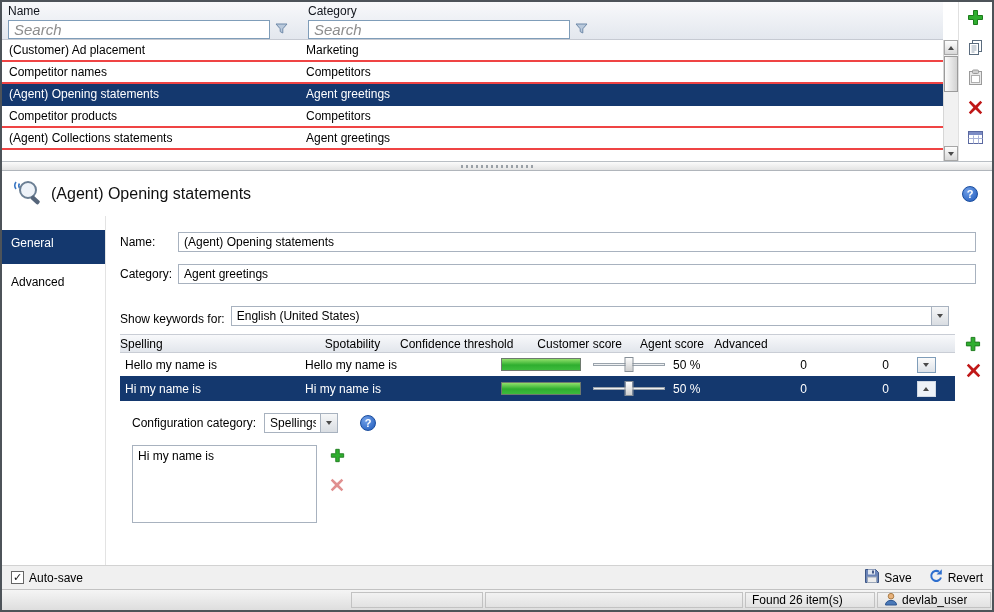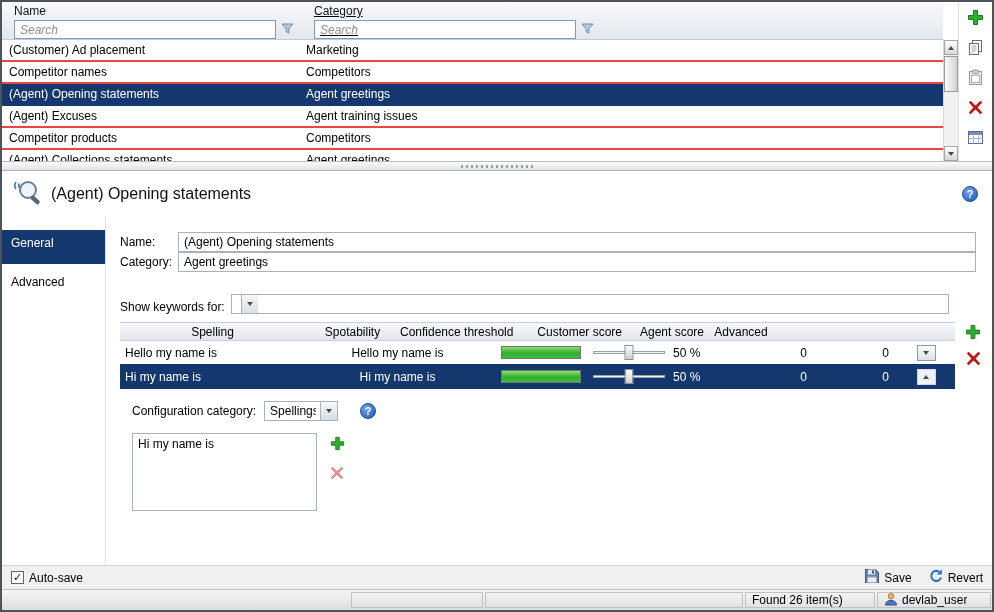--- a/index.html
+++ b/index.html
@@ -5,27 +5,27 @@
   * { margin:0; padding:0; box-sizing:border-box; }
   body { font-family:"Liberation Sans", sans-serif; font-size:12px; color:#000; background:#fff; }
   .window { width:994px; height:612px; border:2px solid #4d5359; background:#f0f0f0;
             display:flex; flex-direction:column; overflow:hidden; }
 
   
   .top-pane { height:159px; display:flex; background:#fff; flex:none; }
   .grid-area { flex:1; display:flex; flex-direction:column; overflow:hidden; }
   .grid-header { height:38px; flex:none; background:linear-gradient(#f8f9fb,#e3e7ee);
                  border-bottom:1px solid #c6cad2; display:flex; }
-  .gh-col { padding:2px 4px 0 12px; }
+  .gh-col { padding:2px 4px 0 6px; }
   .gh-col.name { width:300px; flex:none; }
-  .gh-col.cat { flex:1;text-decoration:underline; }
+  .gh-col.cat { flex:1; }
   .gh-label { height:14px; color:#10141c; }
   .search-wrap { display:flex; align-items:center; margin-top:2px; }
   .search-input { width:262px; height:19px; border:1px solid #7f9db9; padding:0 5px;
-                  font-family:"Liberation Sans",sans-serif; font-size:12px; }
+                  font-family:"Liberation Sans",sans-serif; font-size:15px; }
   .search-input::placeholder { color:#8d8d8d; font-style:italic; }
   .funnel-btn { width:22px; height:19px; border:none; background:transparent; cursor:pointer;
                 display:flex; align-items:center; justify-content:center; }
   .grid-rows { flex:1; overflow:hidden; background:#fff; }
   .grid-row { height:22px; display:flex; align-items:center; border-bottom:2px solid #ef4444; cursor:default; }
   .grid-row .cell-name { width:300px; flex:none; padding-left:7px; white-space:nowrap; overflow:hidden; }
   .grid-row .cell-cat { flex:1; padding-left:4px; white-space:nowrap; overflow:hidden; }
   .grid-row.selected { background:#14386e; color:#fff; border-bottom-color:#14386e; }
 
   
@@ -59,42 +59,42 @@
   .help-icon { width:16px; height:16px; border-radius:50%; flex:none; cursor:pointer;
                background:radial-gradient(circle at 35% 30%, #71a0e8, #1c58ba); border:1px solid #1a4d9e;
                color:#fff; font-weight:bold; font-size:11px; line-height:14px; text-align:center; }
   .help-icon::after { content:"?"; }
   .detail-body { flex:1; display:flex; overflow:hidden; }
   .tab-col { width:104px; flex:none; border-right:1px solid #e3e3e3; padding-top:14px; }
   .tab { height:34px; line-height:26px; padding-left:9px; cursor:pointer; margin-bottom:5px; }
   .tab.selected { background:#14386e; color:#fff; }
   .form-area { flex:1; padding:16px 0 0 14px; overflow:hidden; }
 
-  .frm-row { width:856px; display:flex; align-items:center; margin-bottom:0; }
+  .frm-row { width:856px; display:flex; align-items:center; margin-bottom:12px; }
   .frm-label { width:58px; flex:none; }
   .txt { flex:1; height:20px; border:1px solid #a8b2bf; padding:0 5px;
          font-family:"Liberation Sans",sans-serif; font-size:12px; }
   .lang-row { width:829px; display:flex; align-items:flex-end; margin:22px 0 8px; }
   .lang-label { margin-right:6px; flex:none; }
   .combo { height:20px; border:1px solid #a8b2bf; background:#fff; display:flex; align-items:center;
            padding-left:5px; cursor:pointer; }
   .combo.grow { flex:1; }
   .combo .cval { flex:1; white-space:nowrap; overflow:hidden; }
   .combo .arrow-btn { width:17px; height:100%; flex:none; margin-left:4px; border-left:1px solid #a8b2bf;
            background:linear-gradient(#f6f7f8,#d9dde2); display:flex; align-items:center; justify-content:center; }
 
   
   .kw-area { display:flex; }
   .kw-table { width:835px; flex:none; }
   .kw-header { display:flex; height:19px; align-items:center; background:linear-gradient(#f8f9fb,#e2e6ec);
                border-top:1px solid #c9cdd5; border-bottom:1px solid #c9cdd5; }
   .kw-row { display:flex; height:23px; align-items:center; cursor:default; }
   .kw-row.selected { background:#14386e; color:#fff; height:25px; }
   .c-keyword { width:185px; flex:none; padding-left:5px; }
-  .c-spelling { width:185px; flex:none;text-align:center; }
+  .c-spelling { width:185px; flex:none; }
   .c-spot { width:95px; flex:none; display:flex; align-items:center; }
   .c-conf { width:135px; flex:none; display:flex; align-items:center; }
   .c-cust { width:95px; flex:none; text-align:right; padding-right:8px; }
   .c-agent { width:82px; flex:none; text-align:right; padding-right:8px; }
   .c-adv { width:58px; flex:none; display:flex; justify-content:center; }
   .hdr-center { justify-content:center; text-align:center; }
   .spot-bar { width:80px; height:13px; margin-left:11px; border:1px solid #6e7a6e;
               background:linear-gradient(#8fe06a,#2fae2f 55%,#3dbc3d); }
   .slider { width:72px; height:17px; position:relative; margin:0 8px 0 8px; flex:none; cursor:pointer; }
   .slider .track { position:absolute; left:0; right:0; top:7px; height:3px; background:#eef0f2;
@@ -178,24 +178,20 @@
         </div>
         <div class="grid-row">
           <div class="cell-name">Competitor names</div>
           <div class="cell-cat">Competitors</div>
         </div>
         <div class="grid-row selected">
           <div class="cell-name">(Agent) Opening statements</div>
           <div class="cell-cat">Agent greetings</div>
         </div>
         <div class="grid-row">
-          <div class="cell-name">(Agent) Excuses</div>
-          <div class="cell-cat">Agent training issues</div>
-        </div>
-        <div class="grid-row">
           <div class="cell-name">Competitor products</div>
           <div class="cell-cat">Competitors</div>
         </div>
         <div class="grid-row">
           <div class="cell-name">(Agent) Collections statements</div>
           <div class="cell-cat">Agent greetings</div>
         </div>
       </div>
     </div>
 
@@ -286,20 +282,21 @@
           <input class="txt" type="text" value="(Agent) Opening statements" style="">
         </div>
         <div class="frm-row">
           <span class="frm-label">Category:</span>
           <input class="txt" type="text" value="Agent greetings" style="">
         </div>
 
         <div class="lang-row">
           <span class="lang-label">Show keywords for:</span>
           <div class="combo grow">
+            <span class="cval">English (United States)</span>
             <span class="arrow-btn">
                 <span class="tri-down"></span>
               </span>
           </div>
         </div>
 
         <div class="kw-area">
           <div class="kw-table">
             <div class="kw-header">
               <div class="c-spelling">Spelling</div>

